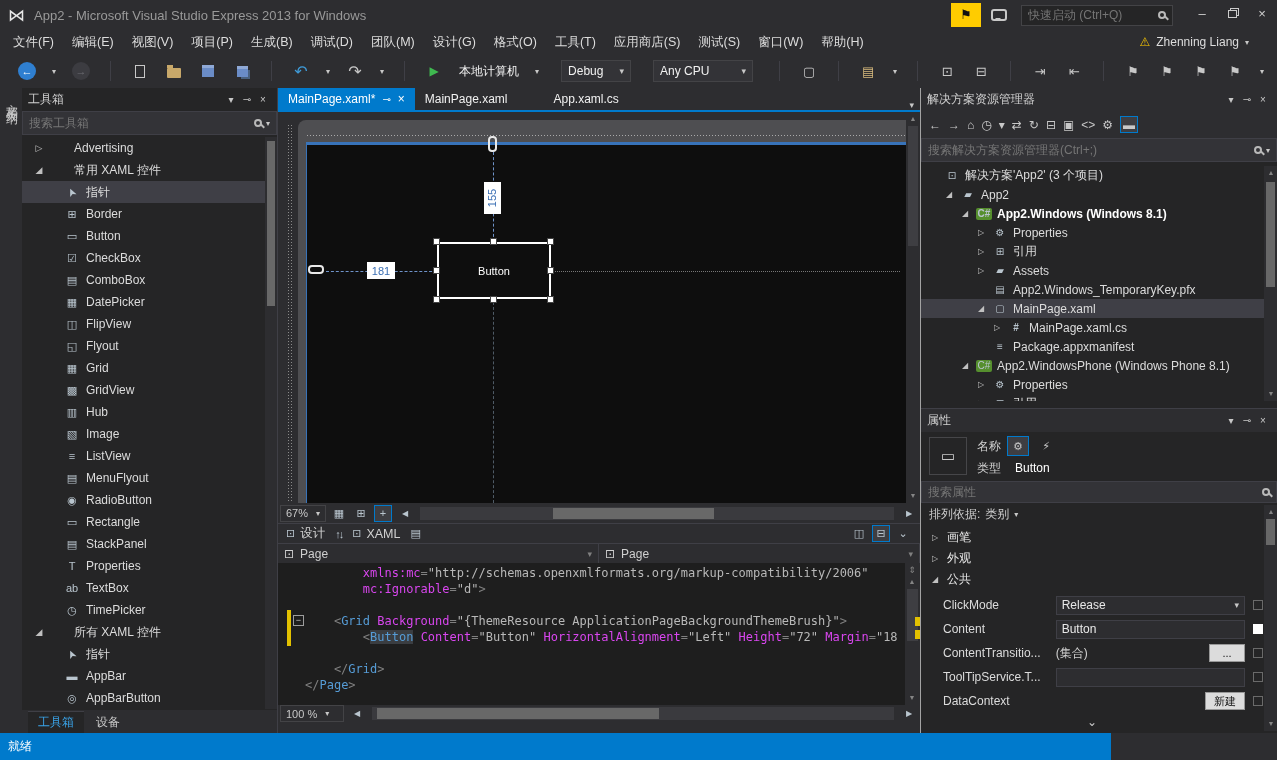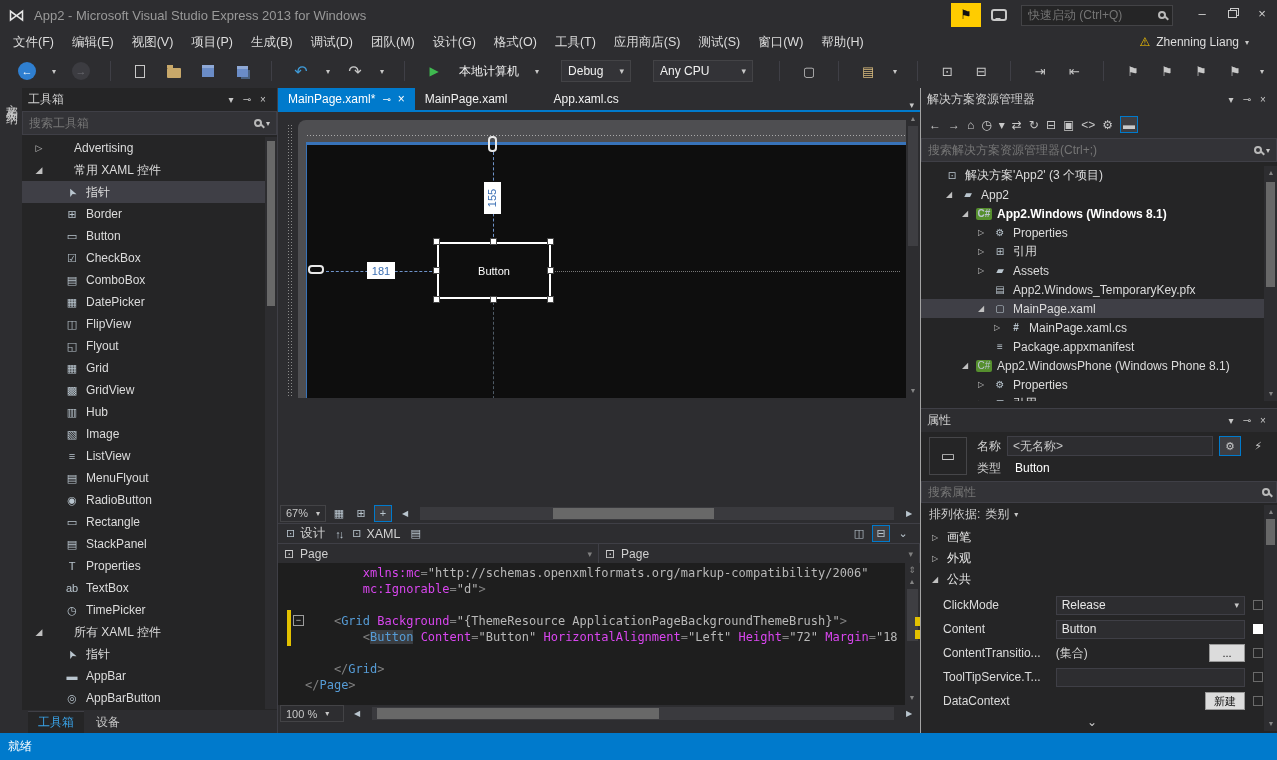--- a/index.html
+++ b/index.html
@@ -83,21 +83,21 @@
   #center{left:278px;top:0;width:642px;height:100%;background:#2d2d30}
   #doctabs{height:22px;display:flex;align-items:flex-end}
   .dtab{height:22px;display:flex;align-items:center;padding:0 10px;color:#f1f1f1;font-size:12px;gap:7px}
   .dtab.active{background:#007acc;color:#fff}
   .dtab .i-pin{font-size:10px}
   .dtab .i-close{font-size:12px}
   .dtab.third{margin-left:26px}
   #tabcaret{margin-left:auto;margin-right:6px;font-size:9px;color:#c8c8c8}
   #accent{height:2px;background:#007acc}
   
-  #design{position:absolute;left:0;top:24px;width:642px;height:286px;overflow:hidden}
+  #design{position:absolute;left:0;top:24px;width:642px;height:391px;overflow:hidden}
   #dotrail{position:absolute;left:9px;top:12px;width:5px;bottom:0;background-image:radial-gradient(#8a8a8a 35%,transparent 36%);background-size:3px 3px}
   #artboard{position:absolute;left:20px;top:8px;right:14px;bottom:0;background:#4e4e51;border-radius:8px 0 0 0}
   #hdots{position:absolute;left:8px;right:0;top:14px;height:3px;background-image:radial-gradient(#aaa 35%,transparent 36%);background-size:3px 3px}
   #page{position:absolute;left:8px;top:22px;right:0;bottom:0;background:#0e0e0e;border-top:3px solid #3873b9;border-left:1px solid #3873b9}
   .chain{border:2px solid #e8e8e8;border-radius:4px;background:transparent}
   #chain-top{position:absolute;left:210px;top:24px;width:9px;height:16px}
   #chain-left{position:absolute;left:30px;top:153px;width:16px;height:9px}
   #vdash{position:absolute;left:215px;top:40px;height:90px;border-left:1px dashed #6f93c9}
   #vdash2{position:absolute;left:215px;top:190px;height:201px;border-left:1px dashed #4f5b66}
   #hdash{position:absolute;left:48px;top:159px;width:111px;border-top:1px dashed #6f93c9}
@@ -176,21 +176,21 @@
   .pedit{width:190px;height:19px;border:1px solid #3f3f46;background:#2d2d30;display:flex;align-items:center;padding:0 5px;color:#e8e8e8;gap:4px}
   .pedit .i-caret{margin-left:auto;font-size:9px;color:#c8c8c8}
   .pedit input{flex:1;background:transparent;border:0;outline:0;color:#e8e8e8;font-size:12px;font-family:inherit;min-width:0}
   .marker{width:10px;height:10px;border:1px solid #6a6a6a;margin-left:8px}
   .marker.filled{background:#fff;border-color:#fff}
   .wbtn{background:#dcdcdc;color:#111;border:1px solid #989898;height:18px;padding:0 8px;font-size:11px;display:flex;align-items:center}
   #pchev{position:absolute;left:0;right:14px;top:306px;text-align:center;color:#c8c8c8;font-size:12px}
   #pscroll{position:absolute;right:0;top:96px;width:13px;bottom:2px;background:#2d2d30}
   #pthumb2{position:absolute;left:2px;top:14px;width:9px;height:26px;background:#686868}
   
-  #statusbar{left:0;bottom:0;width:1277px;height:27px;background:#007acc;color:#fff;display:flex;align-items:center;padding-left:8px}
+  #statusbar{left:0;bottom:0;width:1111px;height:27px;background:#007acc;color:#fff;display:flex;align-items:center;padding-left:8px}
 </style>
 </head>
 <body>
 
 <div id="titlebar" class="abs" data-name="title-bar">
   <span id="vslogo" class="ico i-logo" data-name="visual-studio-logo-icon"></span>
   <span id="apptitle" data-name="window-title">App2 - Microsoft Visual Studio Express 2013 for Windows</span>
   <span id="flagbtn" class="ico i-flag" data-name="notifications-flag-button"></span>
   <span id="fbbubble" data-name="feedback-icon"></span>
   <span id="quicklaunch" data-name="quick-launch-box">
@@ -727,21 +727,20 @@
         <span class="ttl" data-name="properties-title">属性</span>
         <span class="ico i-caret" data-name="window-menu-icon"></span>
         <span class="ico i-pin" data-name="pin-icon"></span>
         <span class="ico i-close" data-name="close-icon"></span>
       </div>
       <div id="pthumb" data-name="selected-control-thumbnail">
           <span class="ico" data-name="button-control-icon">▭</span>
         </div>
       <div id="namerow" data-name="name-row">
         <span class="prow-label" data-name="name-label">名称</span>
-        <input data-name="name-field" value="&lt;无名称&gt;" style="">
         <span class="sqbtn boxed ico i-wrench" data-name="properties-mode-icon"></span>
         <span class="sqbtn ico i-bolt" data-name="events-mode-icon"></span>
       </div>
       <div id="typerow" data-name="type-row">
         <span class="prow-label" data-name="type-label">类型</span>
         <span style="color:#fff" data-name="type-value">Button</span>
       </div>
       <div id="psearch" class="searchrow" data-name="properties-search">
         <input data-name="properties-search-input" placeholder="搜索属性" style="">
         <span class="mag" data-name="search-icon"></span>

